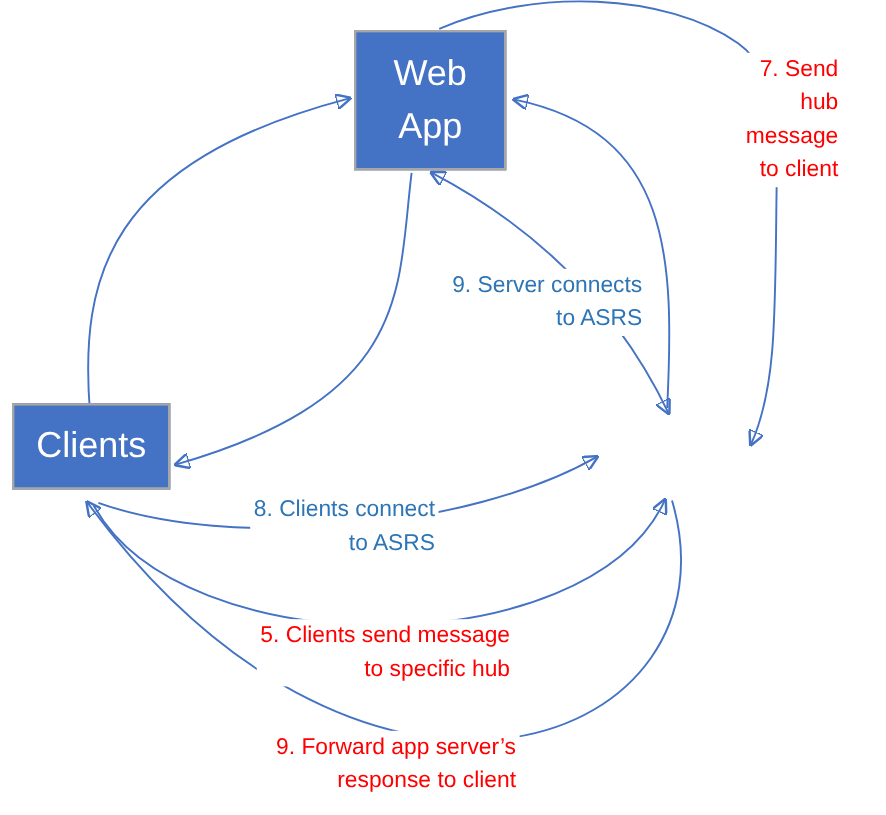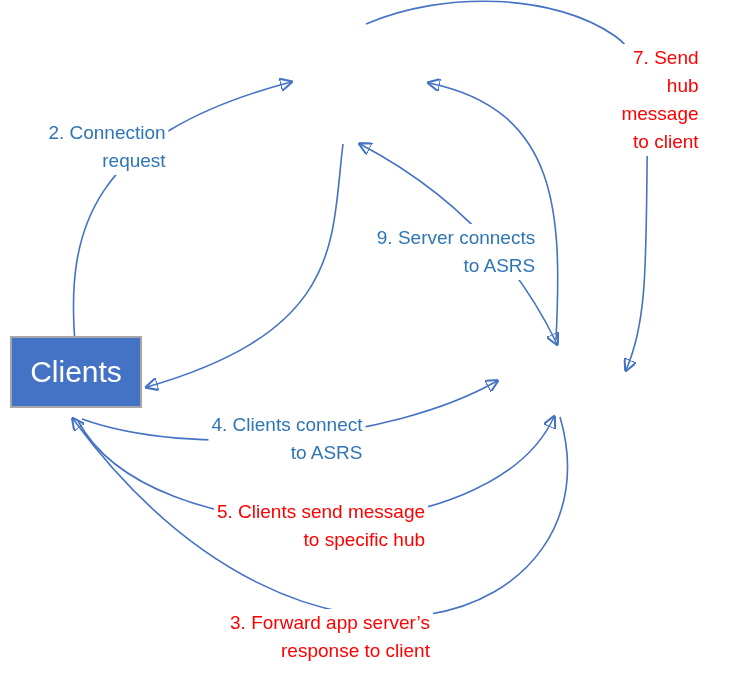--- a/index.html
+++ b/index.html
@@ -34,21 +34,21 @@
     white-space:pre-line;
     box-sizing:border-box;
   }
   #node-webapp {left:295px;top:25px;width:127px;height:117px;}
   #node-clients{left:10px;top:336px;width:132px;height:72px;}
   #node-asrs   {left:500px;top:346px;width:122px;height:69px;}
   #step-1{left:456px;top:224px;}
   #step-2{left:107px;top:119px;}
   #step-3{left:320px;top:300px;}
   #step-4{left:287px;top:411px;}
-  #step-5{left:321px;top:498px;}
+  #step-5{left:321px;top:516px;}
   #step-6{left:523px;top:110px;}
   #step-7{left:660px;top:44px;}
   #step-8{left:330px;top:609px;}
 </style>
 </head>
 <body>
 
 <div class="canvas">
 
   <svg class="wires" width="738" height="679" viewBox="0 0 738 679">
@@ -60,29 +60,29 @@
     <path d="M 360 144 Q 495 215 557 344" marker-start="url(#ah)" marker-end="url(#ah)"></path>
     <path d="M 75 344 C 66 230 90 135 291 82" marker-end="url(#ah)"></path>
     <path d="M 343 144 C 331 240 345 330 147 387" marker-end="url(#ah)"></path>
     <path d="M 82 419 C 190 458 390 442 497 381" marker-end="url(#ah)"></path>
     <path d="M 78 421 C 150 555 490 555 554 417" marker-end="url(#ah)"></path>
     <path d="M 556 340 C 562 215 560 110 429 83" marker-end="url(#ah)"></path>
     <path d="M 366 24 C 445 -10 555 -6 615 36 C 648 59 648 110 647 170 C 646 270 646 325 626 370" marker-end="url(#ah)"></path>
     <path d="M 560 417 C 620 620 310 740 73 419" marker-end="url(#ah)"></path>
   </svg>
 
+  <div class="node" id="node-webapp">Web
+App</div>
   <div class="node" id="node-clients">Clients</div>
 
   <div class="step blue" id="step-1">9. Server connects
 to ASRS</div>
-  <div class="step blue" id="step-2">2. Connection
-request</div>
-  <div class="step blue" id="step-4">4. Clients connect
+  <div class="step blue" id="step-4">8. Clients connect
 to ASRS</div>
   <div class="step red" id="step-5">5. Clients send message
 to specific hub</div>
   <div class="step red" id="step-7">7. Send hub
 message
 to client</div>
-  <div class="step red" id="step-8">3. Forward app server’s
+  <div class="step red" id="step-8">9. Forward app server’s
 response to client</div>
 
 </div>
 
 </body></html>

